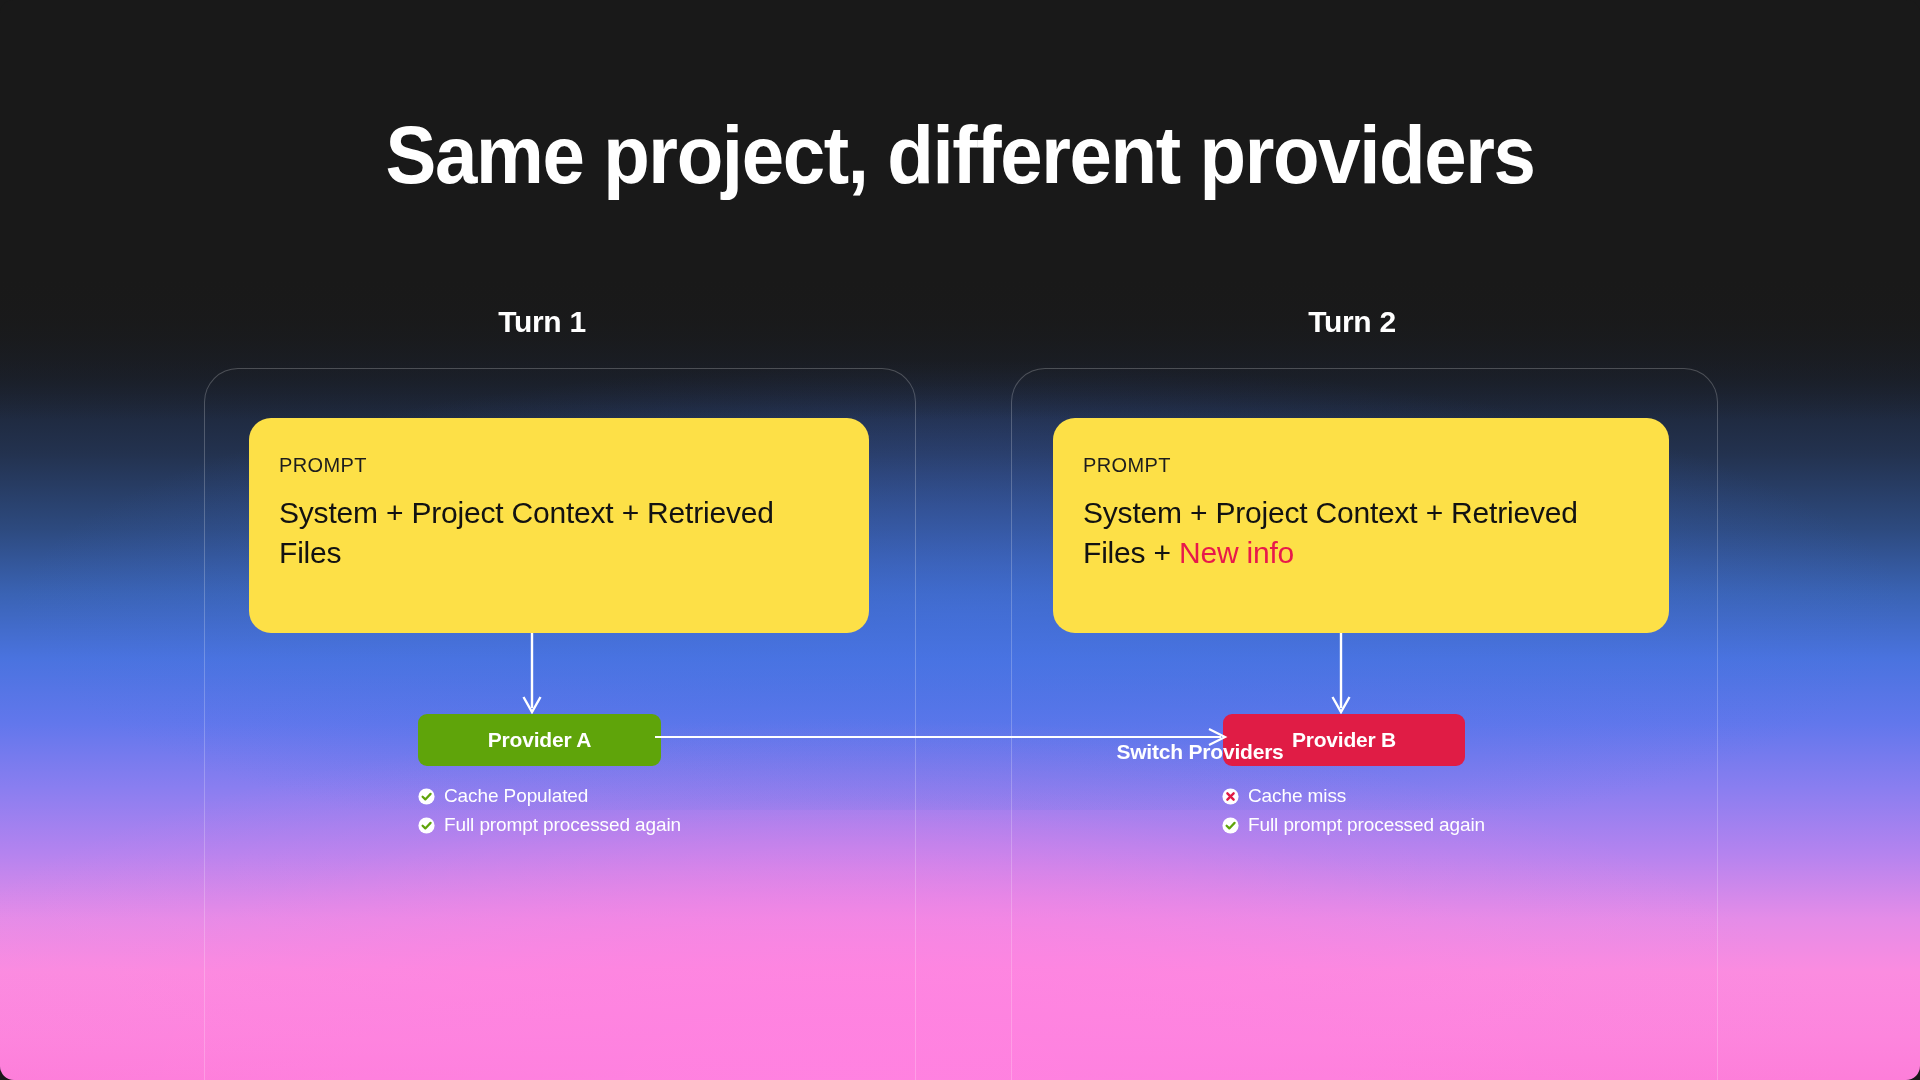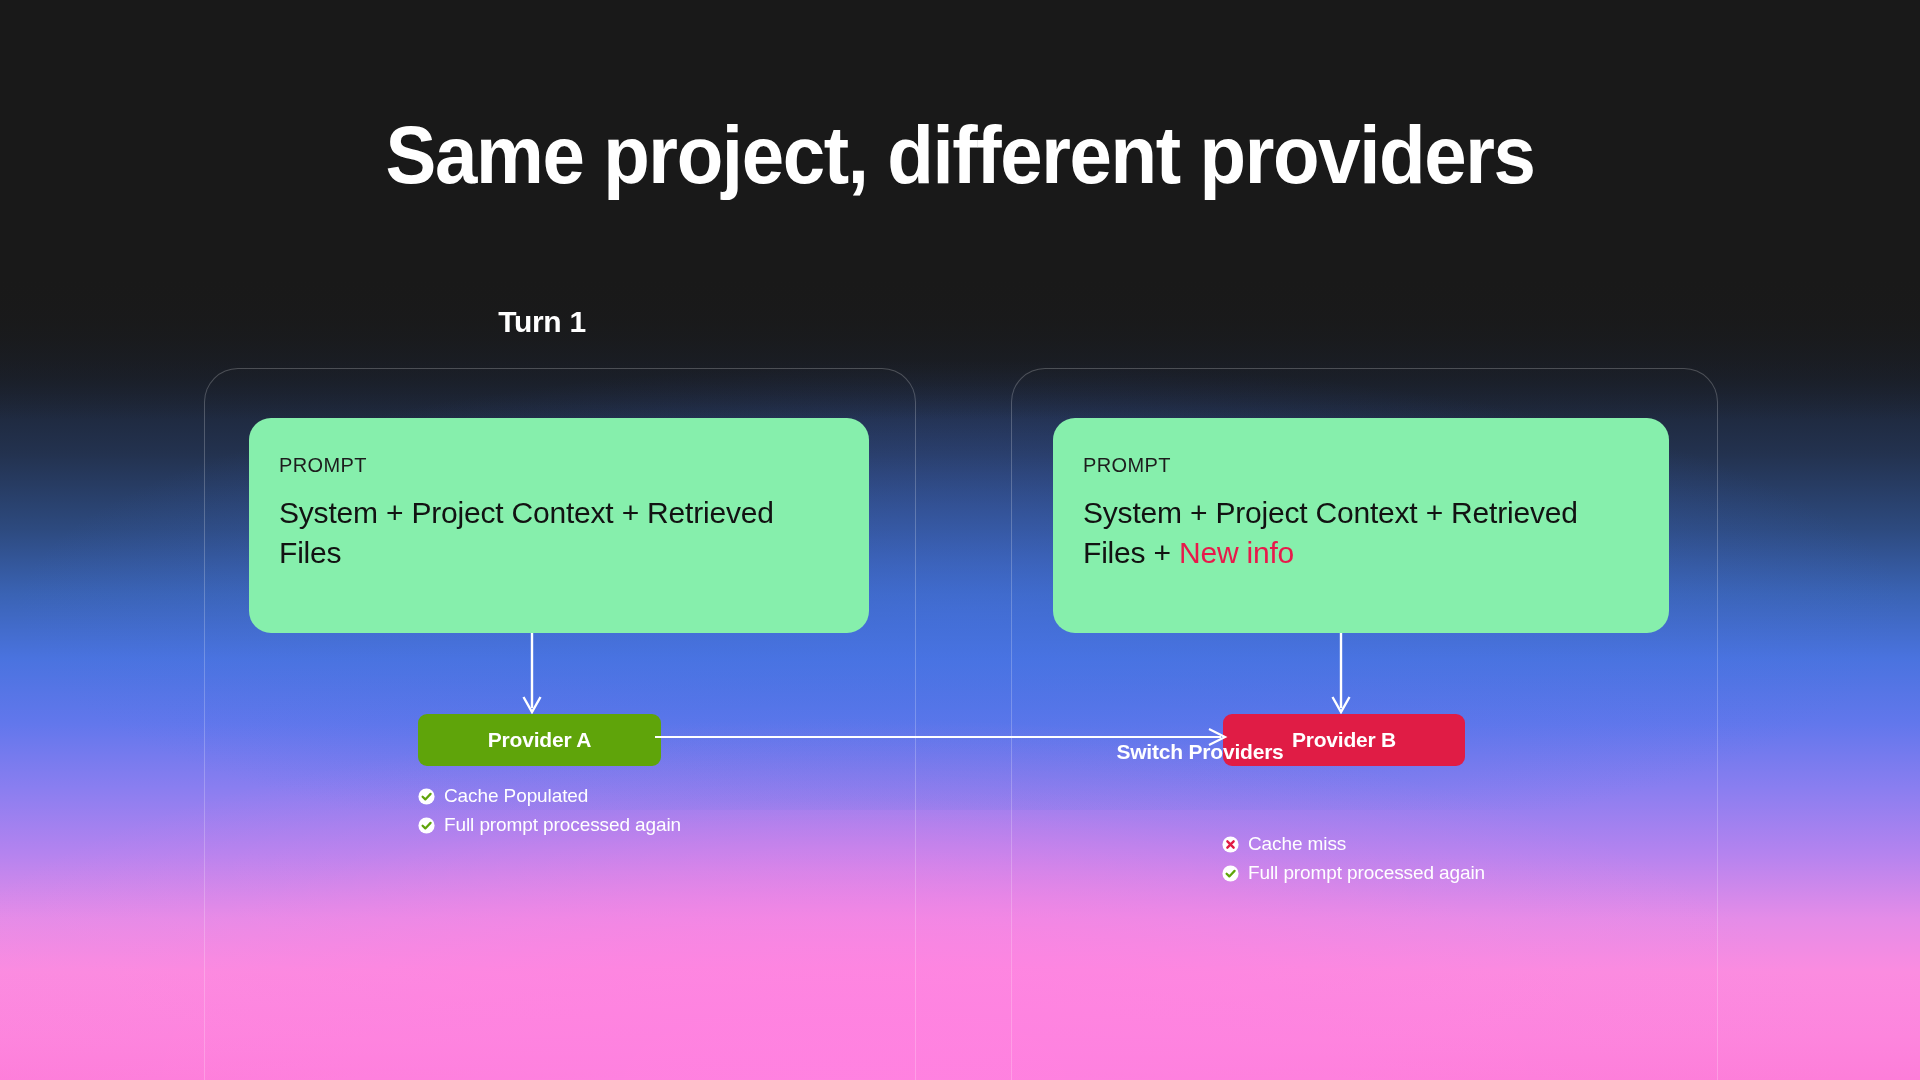--- a/index.html
+++ b/index.html
@@ -9,20 +9,21 @@
     overflow:hidden;
     background:#191919;
     font-family:"Liberation Sans", sans-serif;
   }
 
   #stage {
     position:relative;
     width:1920px; height:1080px;
     background:#191919;
     overflow:hidden;
+    border-radius:14px;
   }
 
   
   .bg-vertical {
     position:absolute; left:0; top:0; width:1920px; height:1080px;
     background:linear-gradient(to bottom,
        #191919 0%,
        #191919 26%,
        #1b2231 35%,
        #23324f 42%,
@@ -95,21 +96,21 @@
     border-radius:34px 34px 0 0;
     pointer-events:none;
   }
   #panel-turn1 { left:204px; width:712px; }
   #panel-turn2 { left:1011px; width:707px; }
 
   
   .prompt-card {
     position:absolute;
     top:418px;
-    background:#86efac;
+    background:#fde047;
     border-radius:22px;
     padding:36px 30px 18px 30px;
   }
   #card-turn1 { left:249px; width:620px; height:215px; }
   #card-turn2 { left:1053px; width:616px; height:215px; }
 
   .prompt-kicker {
     font-size:20px;
     color:#1d1d1d;
     letter-spacing:0.4px;
@@ -151,21 +152,21 @@
     font-size:21px;
     font-weight:bold;
     color:#ffffff;
     letter-spacing:-0.2px;
   }
   #switch-arrow { position:absolute; left:655px; top:725px; pointer-events:none; }
 
   
   .bullets { position:absolute; }
   #bullets-turn1 { left:418px; top:785px;text-align:center; }
-  #bullets-turn2 { left:1222px; top:785px;margin-top:48px; }
+  #bullets-turn2 { left:1222px; top:785px; }
 
   .bullet-row {
     display:flex; align-items:center;
     margin-bottom:7px;
     white-space:nowrap;
   }
   .bullet-icon {
     width:17px; height:17px;
     margin-right:9px;
     flex:0 0 auto;
@@ -183,20 +184,21 @@
 <div id="stage">
 
   <div class="bg-vertical"></div>
   <div class="bg-blueglow"></div>
   <div class="bg-pinkglow"></div>
   <div class="bg-darkfade"></div>
 
   <div class="title">Same project, different providers</div>
 
   <div class="turn-label" id="turn1-label">Turn 1</div>
+  <div class="turn-label" id="turn2-label">Turn 2</div>
 
   <div class="panel" id="panel-turn1"></div>
   <div class="panel" id="panel-turn2"></div>
 
   <div class="prompt-card" id="card-turn1">
     <div class="prompt-kicker">PROMPT</div>
     <div class="prompt-body"><span>System + Project Context + Retrieved Files</span><span class="newinfo"></span></div>
   </div>
 
   <div class="prompt-card" id="card-turn2">

